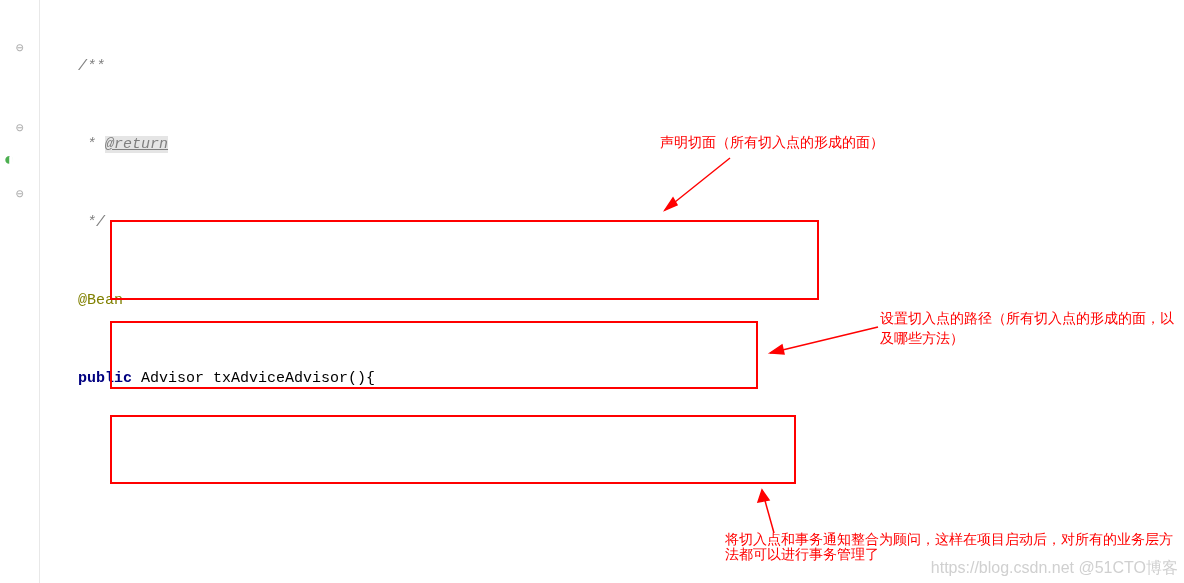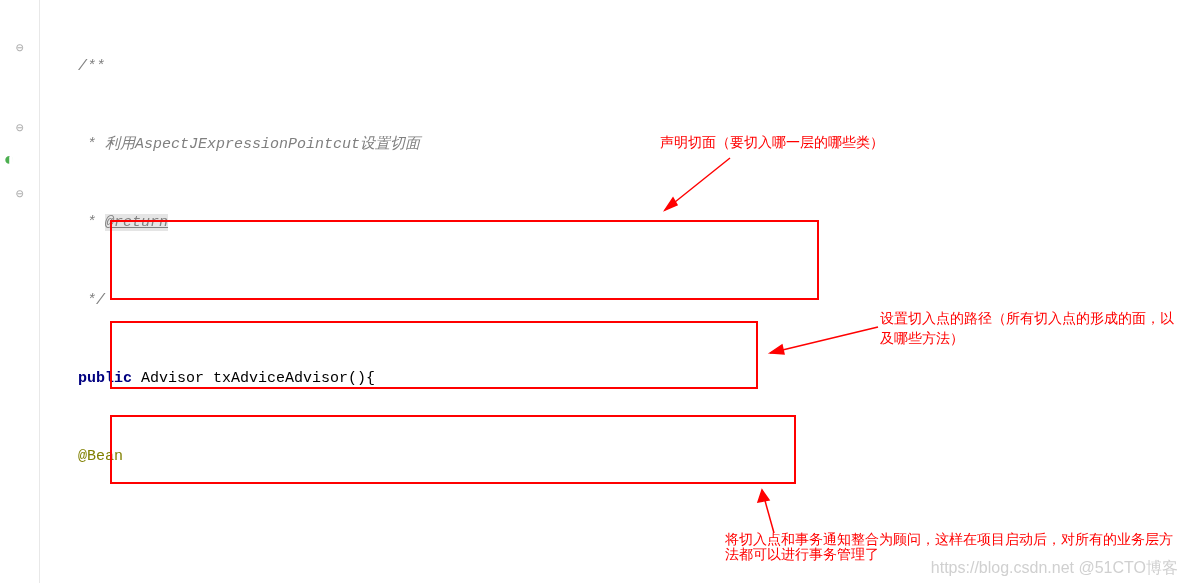--- a/index.html
+++ b/index.html
@@ -92,46 +92,45 @@
 
 <div class="gutter">
   <span class="gutter-icon minus" style="top:40px;"></span>
   <span class="gutter-icon minus" style="top:120px;"></span>
   <span class="gutter-icon green"></span>
   <span class="gutter-icon minus" style="top:186px;"></span>
 </div>
 
 <div class="code-area">
   <span class="code-line indent0"><span class="c-comment">/**</span></span>
-  <span class="code-line indent0"><span class="c-comment"> * 利用AspectJExpressionPointcut设置切面</span></span>
   <span class="code-line indent0"><span class="c-comment"> * </span><span class="c-doc-tag">@return</span></span>
   <span class="code-line indent0"><span class="c-comment"> */</span></span>
+  <span class="code-line indent0"><span class="c-anno">@Bean</span></span>
   <span class="code-line indent0"><span class="c-kw">public</span><span class="c-plain"> Advisor txAdviceAdvisor(){</span></span>
-  <span class="code-line indent0"><span class="c-anno">@Bean</span></span>
   <span class="code-line"></span>
   
   
   
   
   
   
   
   
   
   
   
   
   
 </div>
 
 <div class="box box1"></div>
 <div class="box box2"></div>
 <div class="box box3"></div>
 
-<div class="anno-text anno1">声明切面（要切入哪一层的哪些类）</div>
+<div class="anno-text anno1">声明切面（所有切入点的形成的面）</div>
 <div class="anno-text anno2">设置切入点的路径（所有切入点的形成的面，以及哪些方法）</div>
 <div class="anno-text anno3">将切入点和事务通知整合为顾问，这样在项目启动后，对所有的业务层方法都可以进行事务管理了</div>
 
 <svg class="arrow" style="left:655px; top:155px;" width="80" height="70">
   <line x1="75" y1="3" x2="10" y2="55"></line>
   <polygon points="10,55 18,43 22,50"></polygon>
 </svg>
 <svg class="arrow" style="left:760px; top:320px;" width="120" height="40">
   <line x1="118" y1="7" x2="10" y2="33"></line>
   <polygon points="10,33 22,25 24,34"></polygon>

